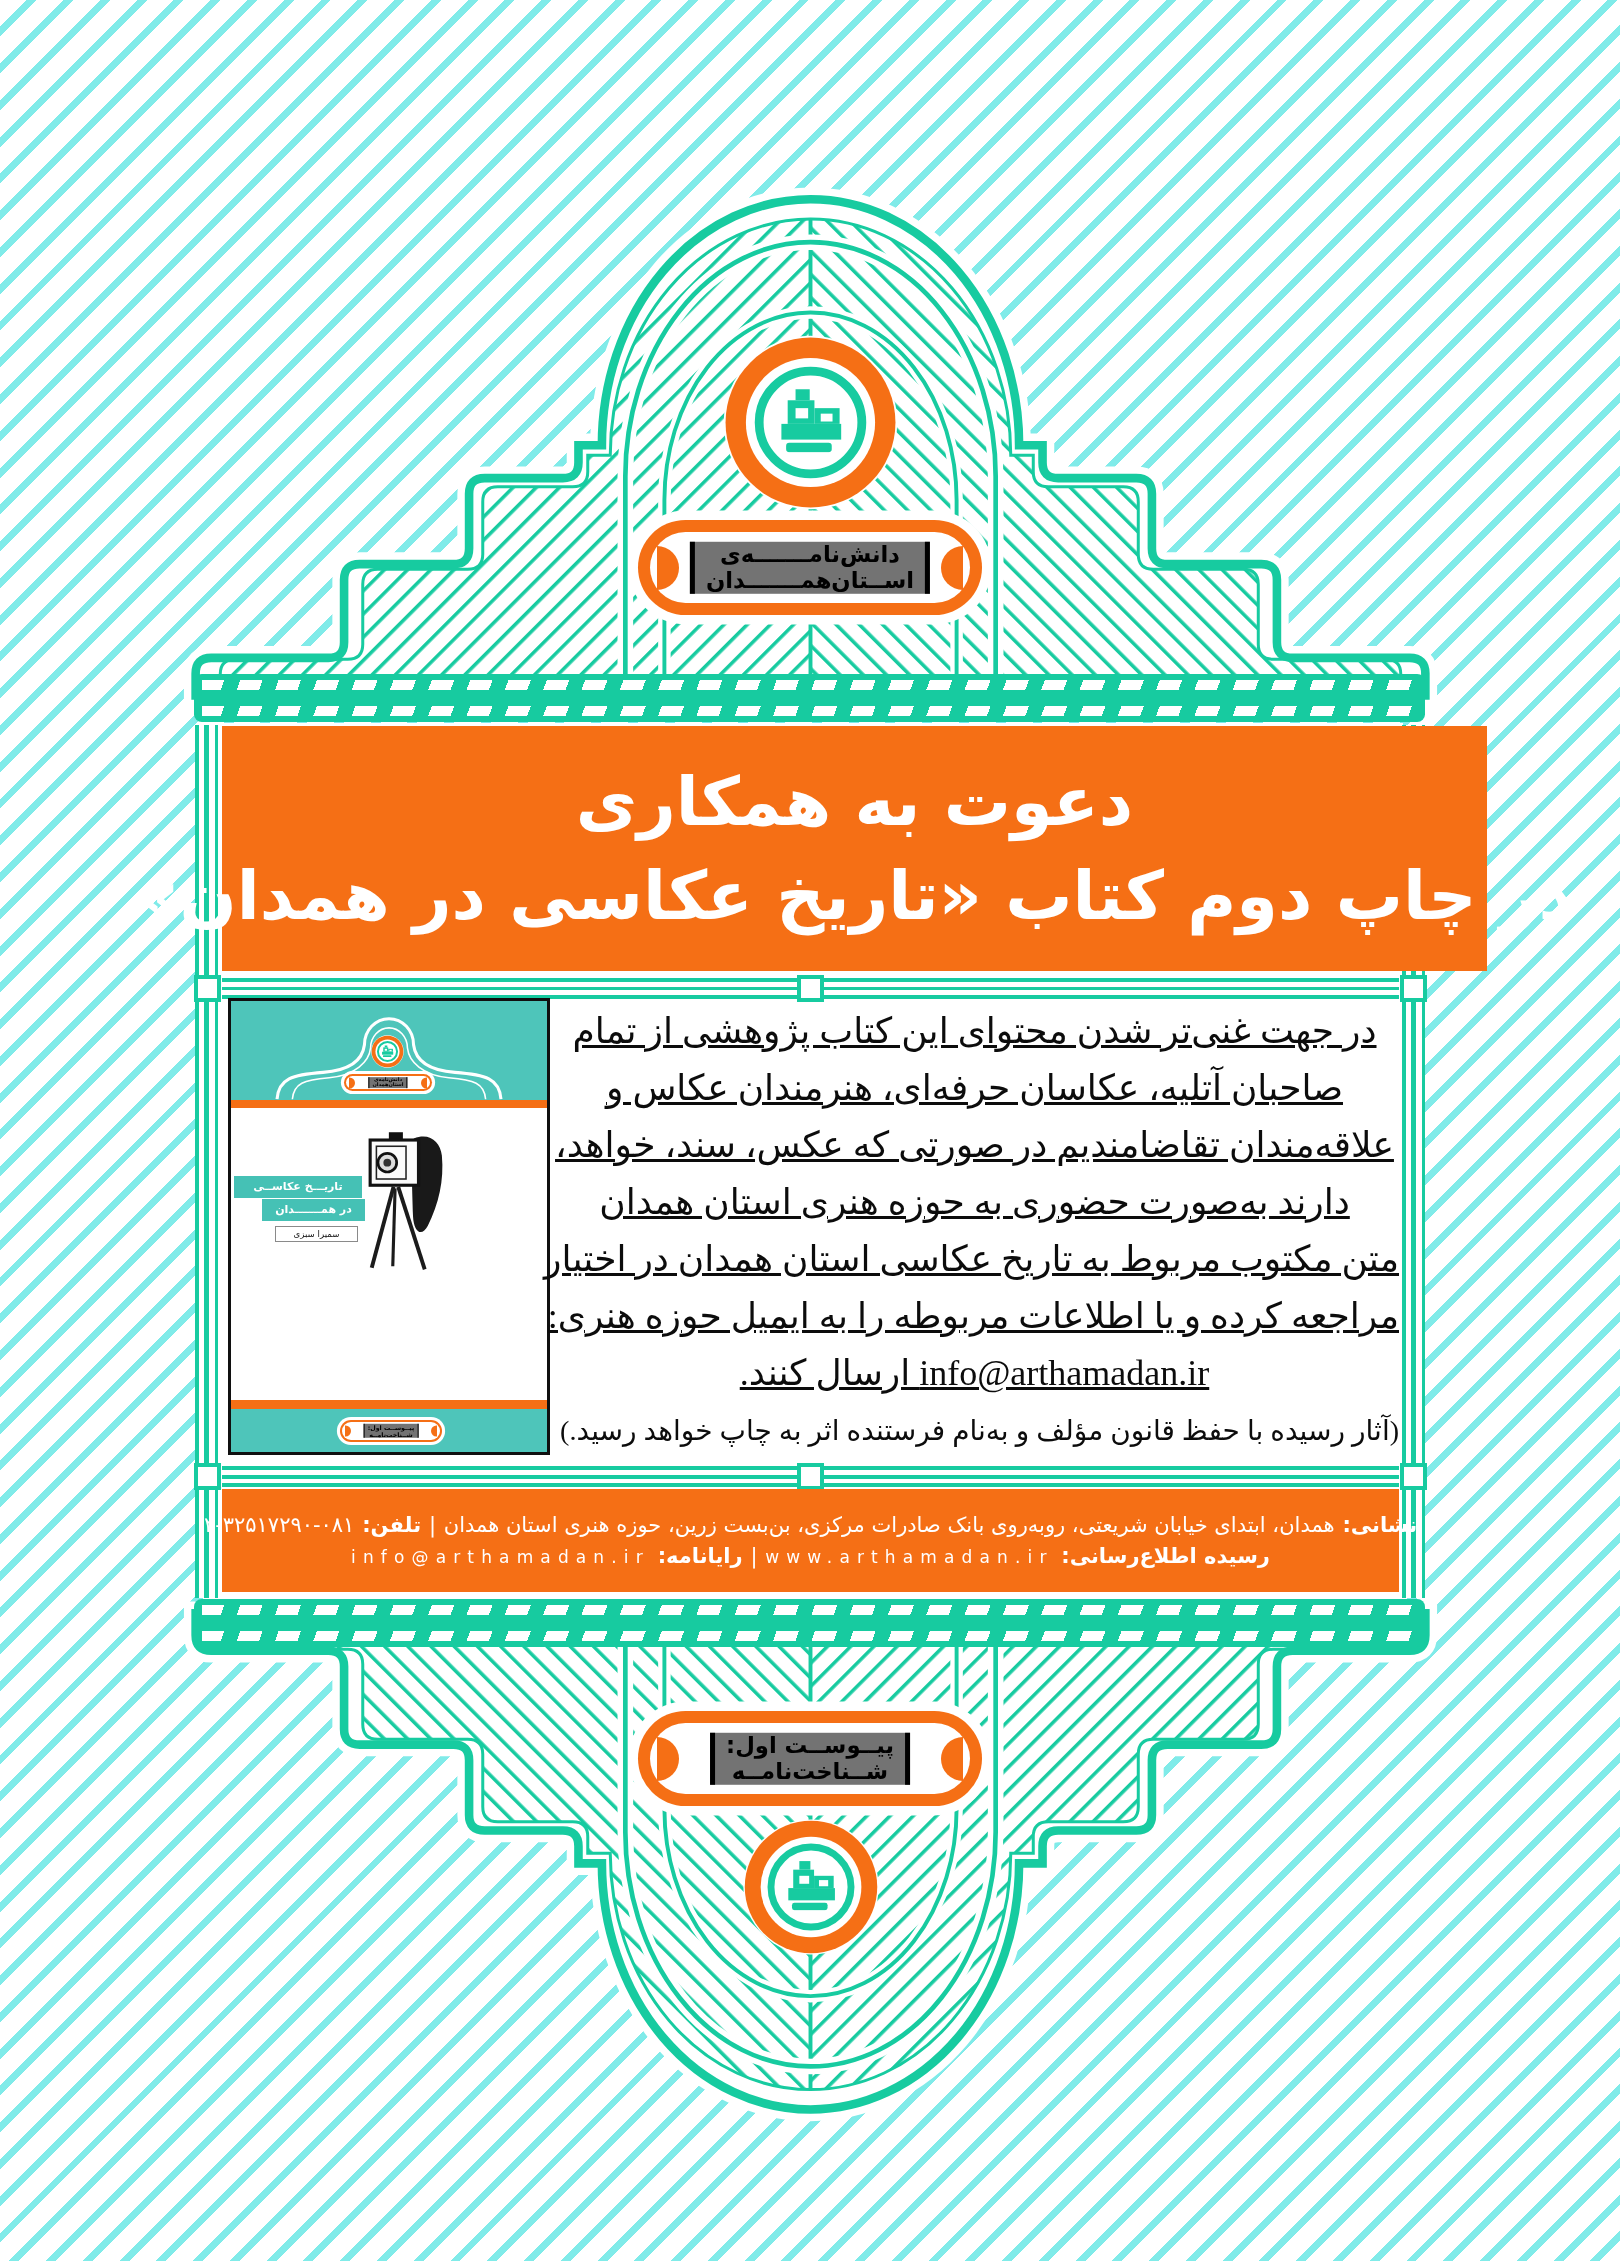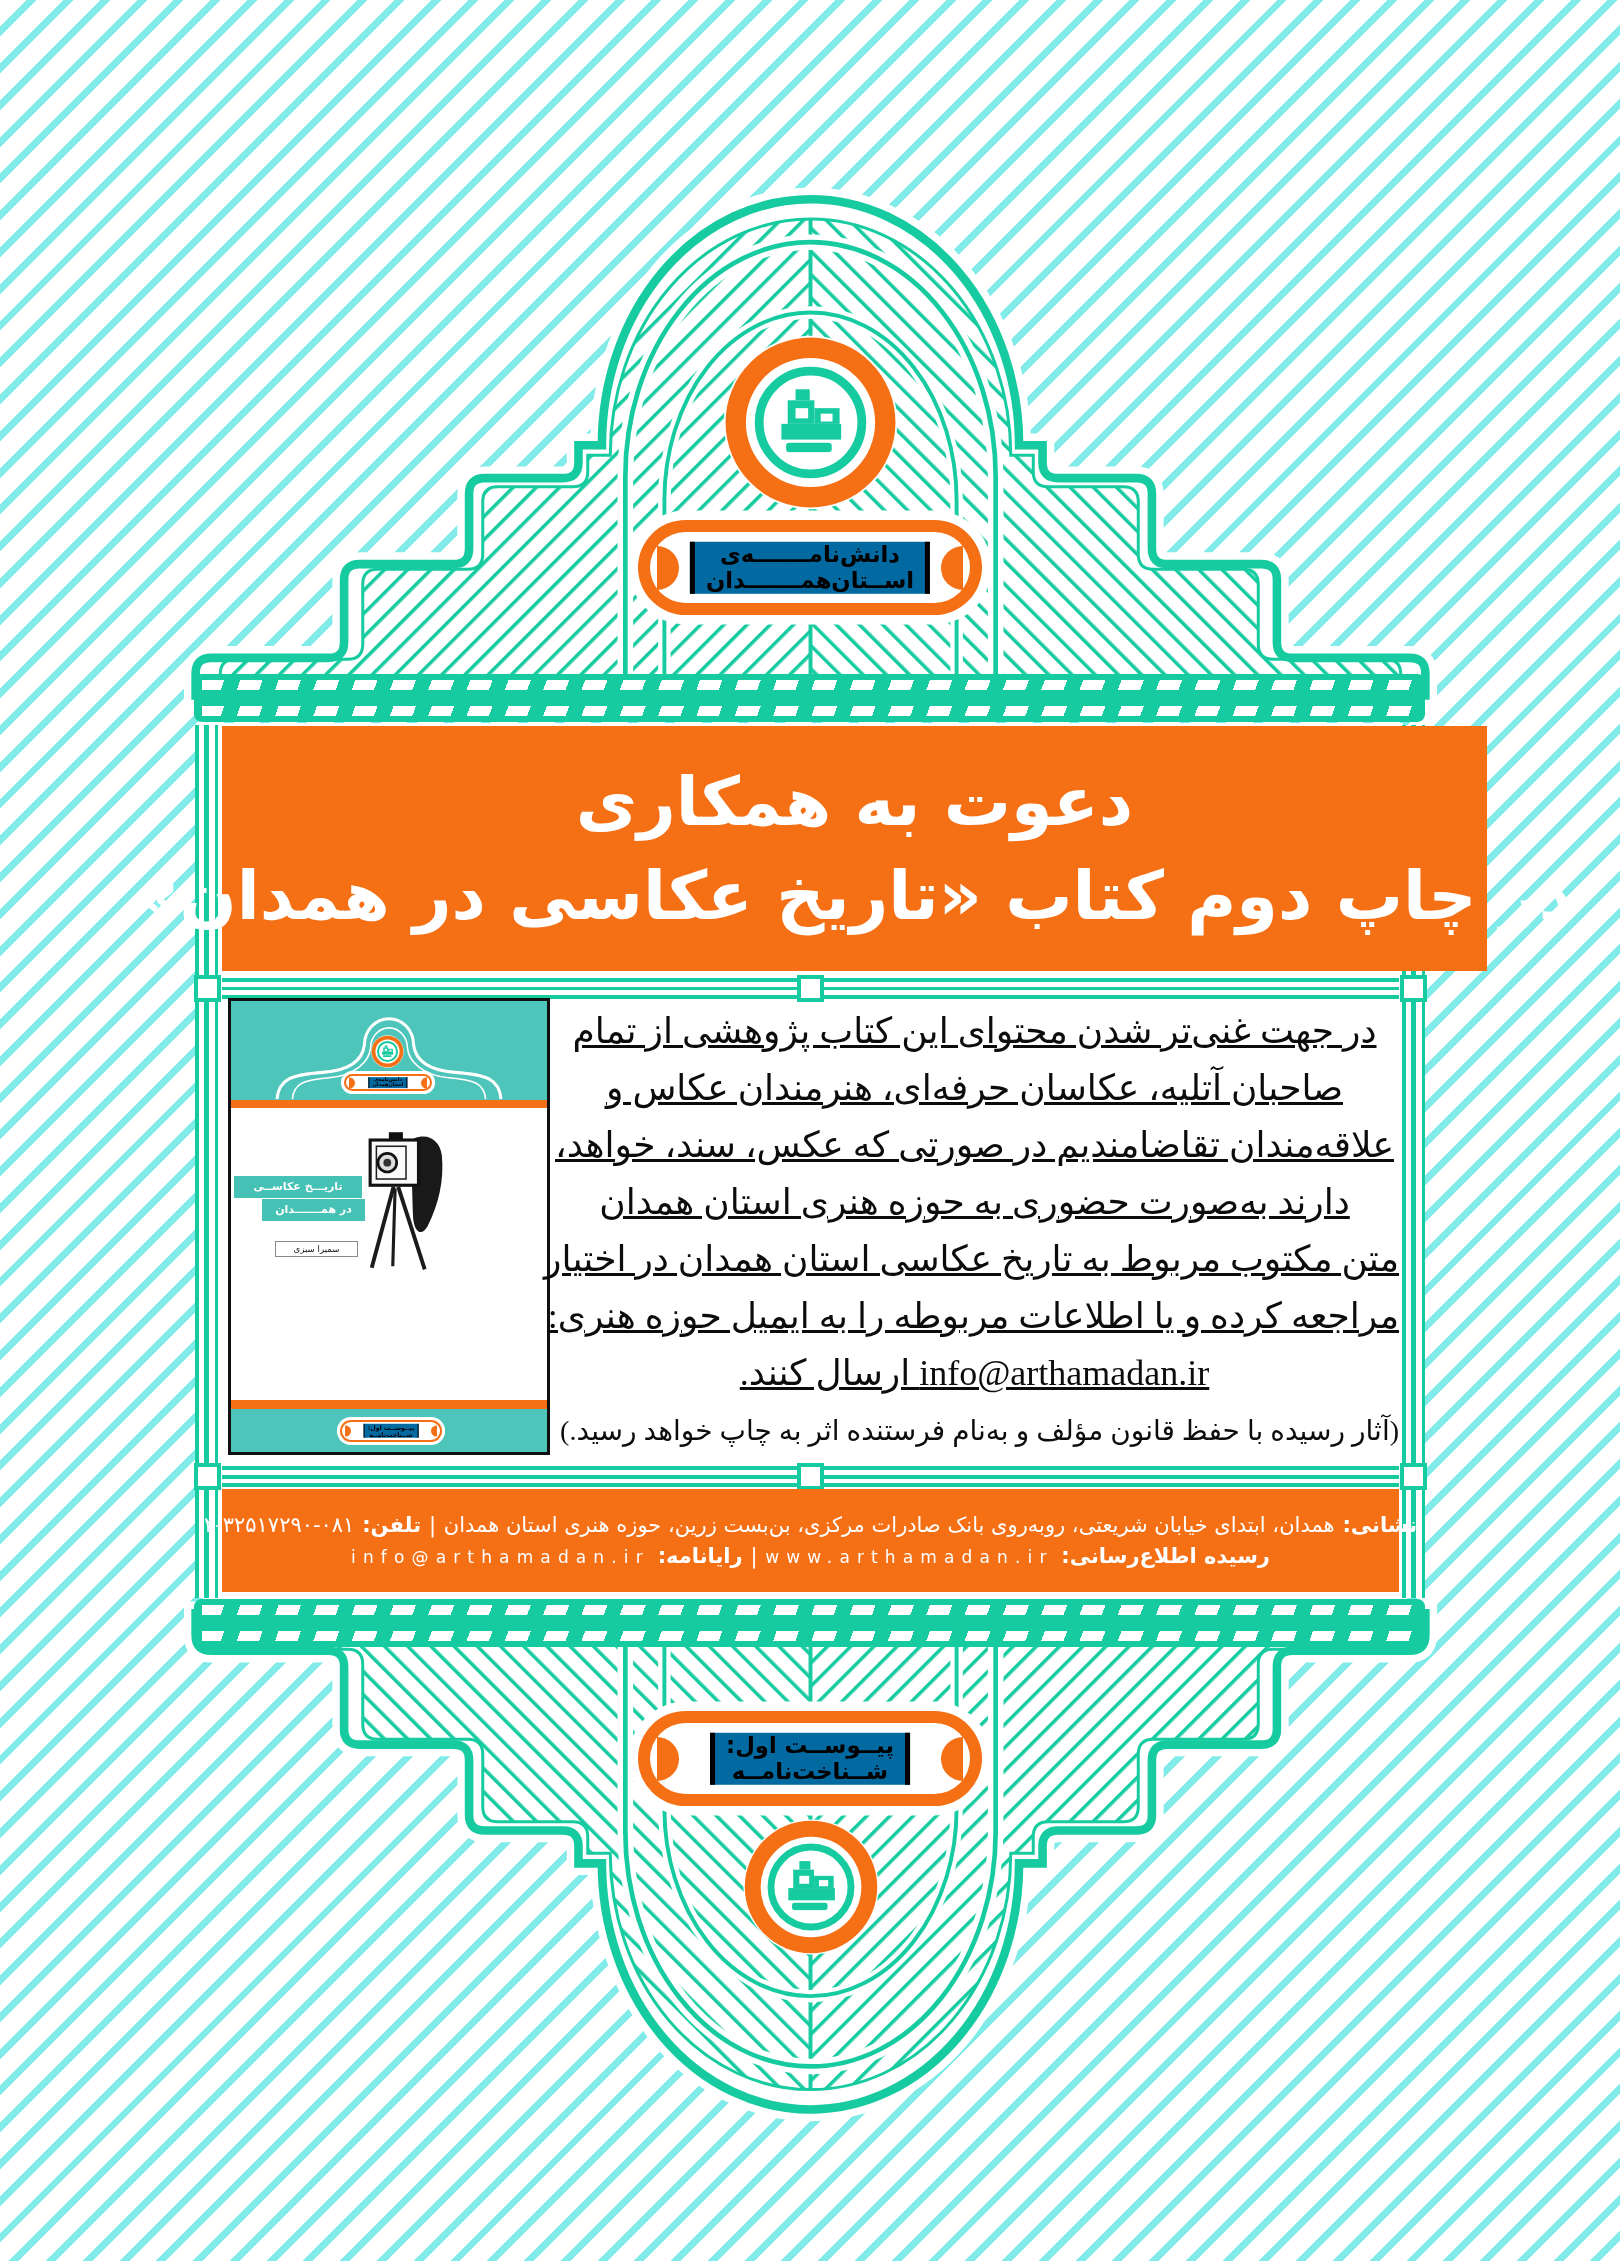--- a/index.html
+++ b/index.html
@@ -16,21 +16,21 @@
   .logo{position:absolute;}
   .logo svg{display:block;width:100%;height:100%;}
 
   
   .pill{position:absolute;background:#f56f15;border-radius:234px;box-shadow:0 0 0 9.4px #ffffff;}
   .pill .pin{position:absolute;inset:11.7px;background:#ffffff;border-radius:234px;}
   .pill .leaf{position:absolute;top:50%;transform:translateY(-50%);width:22px;height:44px;background:#f56f15;}
   .pill .leaf.l{left:19px;border-radius:0 22px 22px 0;}
   .pill .leaf.r{right:19px;border-radius:22px 0 0 22px;}
   .pill .txt{position:absolute;left:50%;top:50%;transform:translate(-50%,-50%);
-    background:#0369a1;border-left:5.5px solid #000;border-right:5.5px solid #000;
+    background:#737373;border-left:5.5px solid #000;border-right:5.5px solid #000;
     padding:0.8px 11px;text-align:center;font-weight:bold;color:#000;direction:rtl;
     font-size:22.7px;line-height:1.12;white-space:nowrap;}
   .pill.mini{box-shadow:0 0 0 3.1px #ffffff;}
   .pill.mini .pin{inset:2.3px;}
   .pill.mini .leaf{width:6.3px;height:11px;}
   .pill.mini .leaf.l{left:4.7px;border-radius:0 6.3px 6.3px 0;}
   .pill.mini .leaf.r{right:4.7px;border-radius:6.3px 0 0 6.3px;}
   .pill.mini .txt{border-left:1.6px solid #000;border-right:1.6px solid #000;padding:0 3.1px;font-size:5.1px;line-height:1.15;}
   .pill.cfoot .txt{font-size:6.3px;}
 
@@ -198,21 +198,21 @@
       <path d="M84,16 C104,8 118,20 120,38 C123,70 116,100 102,128 C94,143 84,136 83,116 C82,80 80,40 84,16 Z" fill="#191919"></path>
       <rect x="52" y="8" width="18" height="10" fill="#111111"></rect>
       <rect x="28" y="18" width="62" height="58" fill="#fafafa" stroke="#111111" stroke-width="4"></rect>
       <rect x="36" y="26" width="38" height="42" fill="none" stroke="#222222" stroke-width="2"></rect>
       <circle cx="50" cy="47" r="12" fill="#dddddd" stroke="#111111" stroke-width="3.5"></circle>
       <circle cx="50" cy="47" r="5" fill="#333333"></circle>
     </svg>
 
     <div class="tbox" style="left:3px;top:175px;width:128px;height:22px;">تاریـــخ عکاســی</div>
     <div class="tbox" style="left:31px;top:198px;width:103px;height:22px;">در همـــــــدان</div>
-    <div class="abox" style="left:44px;top:240px;width:81px;height:14px;">سمیرا سبزی</div>
+    <div class="abox" style="left:44px;top:225px;width:81px;height:14px;">سمیرا سبزی</div>
 
     <div class="barB"></div>
     <div class="foot"></div>
     <div class="pill mini cfoot" style="left:109px;top:419px;width:102px;height:22px;">
       <div class="pin"></div>
       <div class="leaf l"></div>
       <div class="leaf r"></div>
       <div class="txt">
         <div>پیــوســت اول:</div>
         <div>شــناخت‌نامــه</div>

